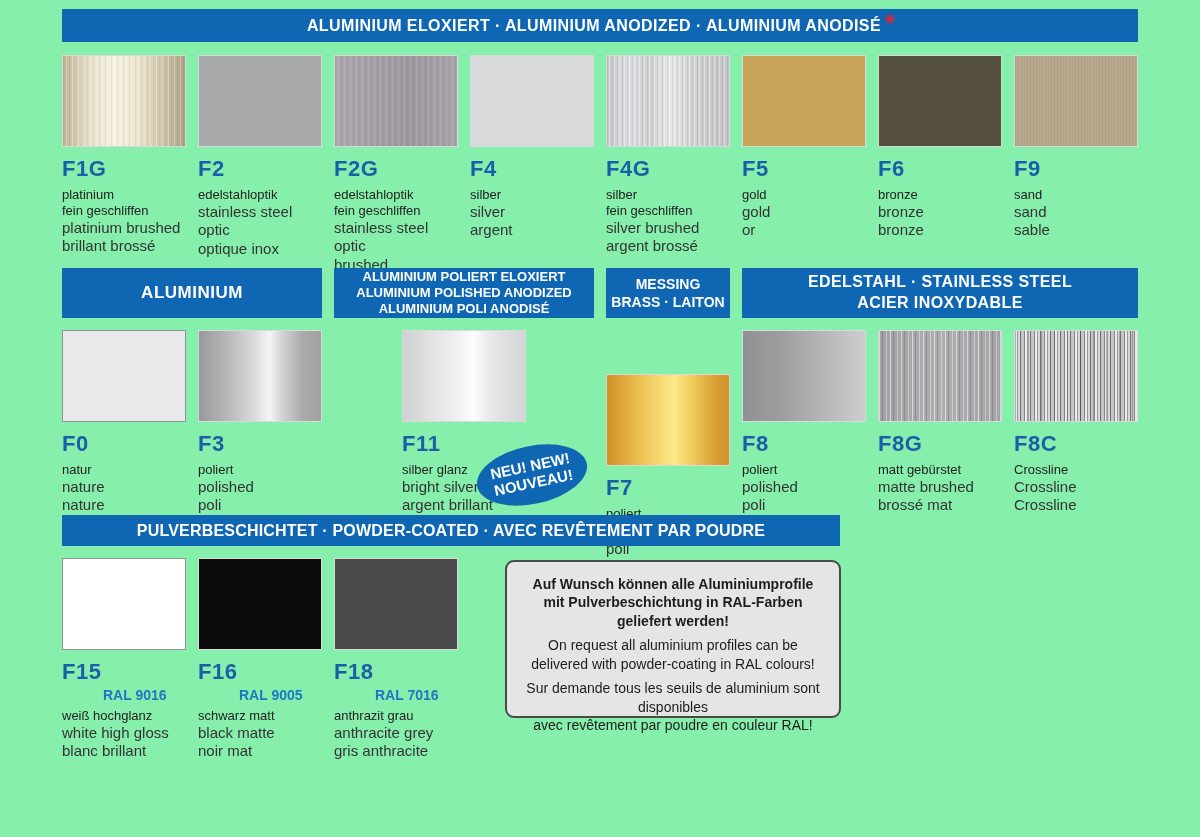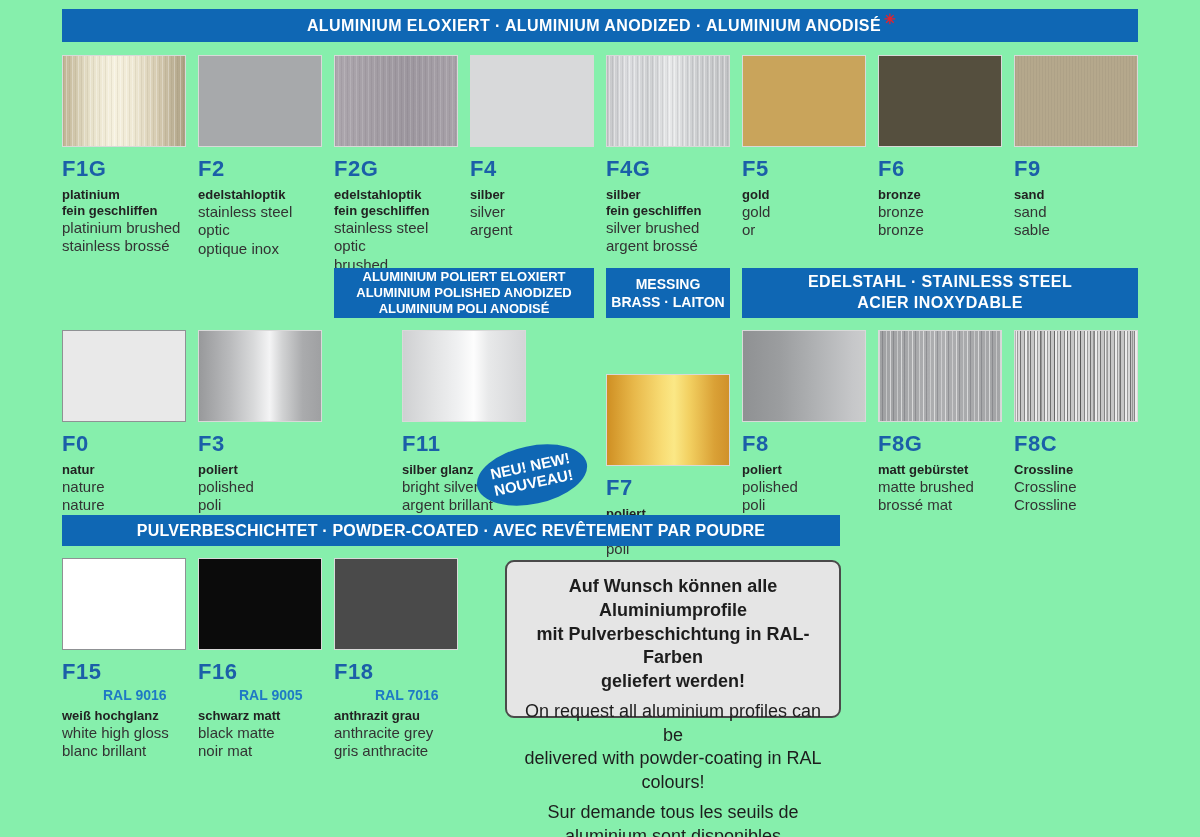--- a/index.html
+++ b/index.html
@@ -24,21 +24,21 @@
            display:flex; align-items:center; justify-content:center; text-align:center;
            white-space:pre-line; }
   .h-alu   { grid-column:1 / span 2; font-size:17px; letter-spacing:.5px; }
   .h-pol   { grid-column:3 / span 2; font-size:13px; line-height:1.24; }
   .h-brass { grid-column:5 / span 1; font-size:14px; line-height:1.3; }
   .h-steel { grid-column:6 / span 3; font-size:16px; line-height:1.3; letter-spacing:.4px; }
 
   .swatch { width:124px; height:92px; border:1px solid #d9d9d9; }
   .code { margin-top:9px; font-size:22px; font-weight:800; color:#1b5fa8; letter-spacing:.6px; }
   .ral  { margin-top:2px; font-size:14px; font-weight:bold; color:#1e79c5;padding-left:41px; }
-  .nde  { margin-top:5px; font-size:13px; font-weight:bold; color:#222; line-height:1.23; white-space:pre-line; }
+  .nde  { margin-top:5px; font-size:13px; font-weight:normal; color:#222; line-height:1.23; white-space:pre-line; }
   .nen, .nfr { font-size:15px; color:#333; line-height:1.23; white-space:pre-line; }
 
   
   .sw-f1g { background:
       repeating-linear-gradient(90deg, rgba(110,95,60,.10) 0 1px, rgba(0,0,0,0) 1px 3px, rgba(255,255,255,.30) 3px 4px, rgba(0,0,0,0) 4px 6px),
       linear-gradient(90deg,#c0b394 0%,#e7e1ca 22%,#f6f1df 42%,#eee8d3 58%,#d5cab0 78%,#aca084 100%); }
   .sw-f2  { background:#a7a9ab; }
   .sw-f2g { background:
       repeating-linear-gradient(90deg, rgba(60,50,60,.08) 0 1px, rgba(0,0,0,0) 1px 3px, rgba(255,255,255,.14) 3px 4px, rgba(0,0,0,0) 4px 6px),
       linear-gradient(90deg,#ada7ae 0%,#a39da4 35%,#9d979f 60%,#a8a2a9 100%); }
@@ -72,42 +72,42 @@
       background:#0f67b4; border-radius:50%; transform:rotate(-12deg);
       color:#fff; font-weight:800; font-size:15px; line-height:1.12;
       display:flex; align-items:center; justify-content:center; text-align:center;
       white-space:pre-line; }
 
   .c5 { grid-column:5;margin-top:44px; } .c6 { grid-column:6; } .c7 { grid-column:7; } .c8 { grid-column:8; }
 
   .infobox { position:absolute; left:505px; top:560px; width:336px; height:158px;
       background:#e5e5e5; border:2px solid #4a4a4a; border-radius:9px;
       padding:13px 8px 0 8px; text-align:center; }
-  .infobox p { white-space:pre-line; font-size:18px; line-height:1.32; color:#1d1d1d; }
+  .infobox p { white-space:pre-line; font-size:14px; line-height:1.32; color:#1d1d1d; }
   .infobox .note-de { font-weight:bold; margin-bottom:6px; }
   .infobox .note-en { margin-bottom:6px; }
 </style>
 </head>
 <body>
 
 <div class="page">
 
   <div class="bar bar1">
     <span>ALUMINIUM ELOXIERT  ·  ALUMINIUM ANODIZED  ·  ALUMINIUM ANODISÉ</span>
     <span class="ast">✳</span>
   </div>
 
   <div class="g8 row1">
     <div class="cell">
       <div class="swatch sw-f1g"></div>
       <div class="code">F1G</div>
       <div class="nde">platinium
 fein geschliffen</div>
       <div class="nen">platinium brushed</div>
-      <div class="nfr">stainless brossé</div>
+      <div class="nfr">brillant brossé</div>
     </div>
     <div class="cell">
       <div class="swatch sw-f2"></div>
       <div class="code">F2</div>
       <div class="nde">edelstahloptik</div>
       <div class="nen">stainless steel optic</div>
       <div class="nfr">optique inox</div>
     </div>
     <div class="cell">
       <div class="swatch sw-f2g"></div>
@@ -150,20 +150,21 @@
     <div class="cell">
       <div class="swatch sw-f9"></div>
       <div class="code">F9</div>
       <div class="nde">sand</div>
       <div class="nen">sand</div>
       <div class="nfr">sable</div>
     </div>
   </div>
 
   <div class="g8 hdr2">
+    <div class="hcell h-alu">ALUMINIUM</div>
     <div class="hcell h-pol">ALUMINIUM POLIERT ELOXIERT
 ALUMINIUM POLISHED ANODIZED
 ALUMINIUM POLI ANODISÉ</div>
     <div class="hcell h-brass">MESSING
 BRASS · LAITON</div>
     <div class="hcell h-steel">EDELSTAHL  ·  STAINLESS STEEL
 ACIER INOXYDABLE</div>
   </div>
 
   <div class="g8 row2">

